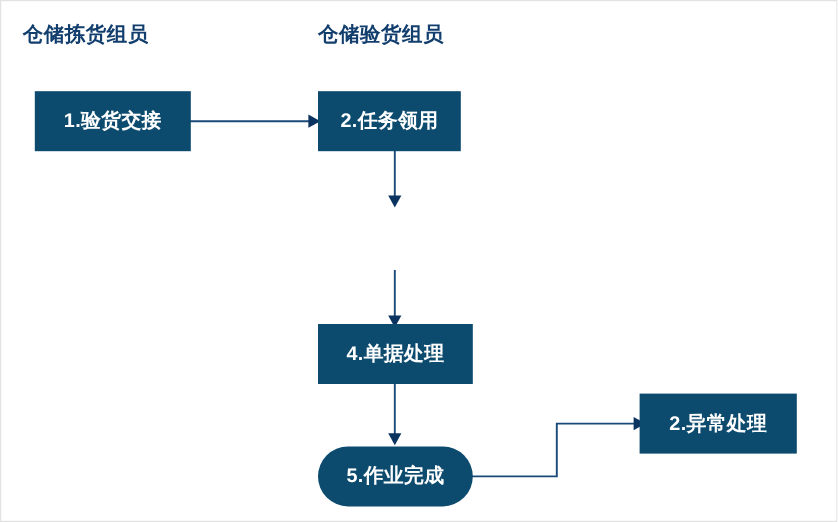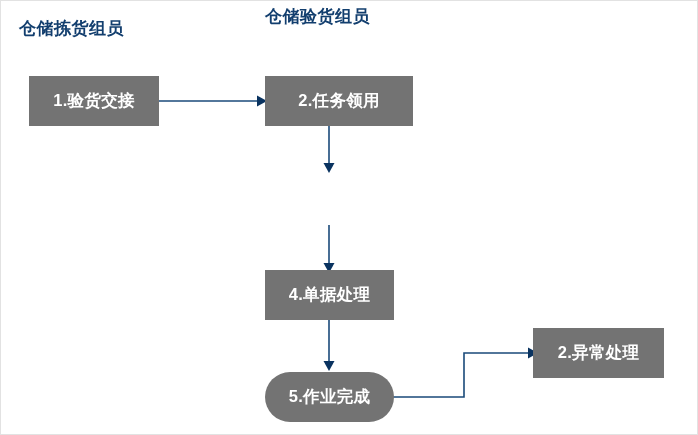--- a/index.html
+++ b/index.html
@@ -23,21 +23,21 @@
     position: absolute;
     font-size: 17px;
     font-weight: bold;
     color: #123e6e;
     letter-spacing: 0.5px;
     white-space: nowrap;
     font-family: Liberation Serif, serif;
   }
   .node {
     position: absolute;
-    background: #737373;
+    background: #0c4a6e;
     color: #ffffff;
     font-size: 16.5px;
     font-weight: bold;
     display: flex;
     align-items: center;
     justify-content: center;
     letter-spacing: 0.3px;
     box-sizing: border-box;
     white-space: nowrap;
   }
@@ -49,21 +49,21 @@
     display: block;
     overflow: visible;
   }
 </style>
 </head>
 <body>
 
 <div id="canvas">
 
   <div class="lane-header" style="left:18px; top:16px;">仓储拣货组员</div>
-  <div class="lane-header" style="left:264px; top:4px;">仓储验货组员</div>
+  <div class="lane-header" style="left:264px; top:16px;">仓储验货组员</div>
 
   <div class="conn" style="left:156px; top:86px; width:112px; height:28px;">
     <svg width="112" height="28" viewBox="0 0 112 28">
       <line x1="0" y1="14" x2="101" y2="14" stroke="#1a4a7a" stroke-width="1.6"></line>
       <polygon points="100,8.5 110,14 100,19.5" fill="#0a3360"></polygon>
     </svg>
   </div>
 
   <div class="conn" style="left:314px; top:124px; width:28px; height:50px;">
     <svg width="28" height="50" viewBox="0 0 28 50">
@@ -88,21 +88,21 @@
 
   <div class="conn" style="left:390px; top:344px; width:150px; height:60px;">
     <svg width="150" height="60" viewBox="0 0 150 60">
       <polyline points="2,52 73,52 73,8 139,8" fill="none" stroke="#1a4a7a" stroke-width="1.6"></polyline>
       <polygon points="137,2.5 147,8 137,13.5" fill="#0a3360"></polygon>
     </svg>
   </div>
 
   <div class="node" style="left:28px; top:75px; width:130px; height:50px;">1.验货交接</div>
 
-  <div class="node" style="left:264px; top:75px; width:148px; height:50px;">2.任务领用</div>
+  <div class="node" style="left:264px; top:75px; width:119px; height:50px;">2.任务领用</div>
 
 
   <div class="node" style="left:264px; top:269px; width:129px; height:50px;">4.单据处理</div>
 
   <div class="node" style="left:264px; top:371px; width:129px; height:50px;border-radius:25px;">5.作业完成</div>
 
   <div class="node" style="left:532px; top:327px; width:131px; height:50px;">2.异常处理</div>
 
 </div>
 

